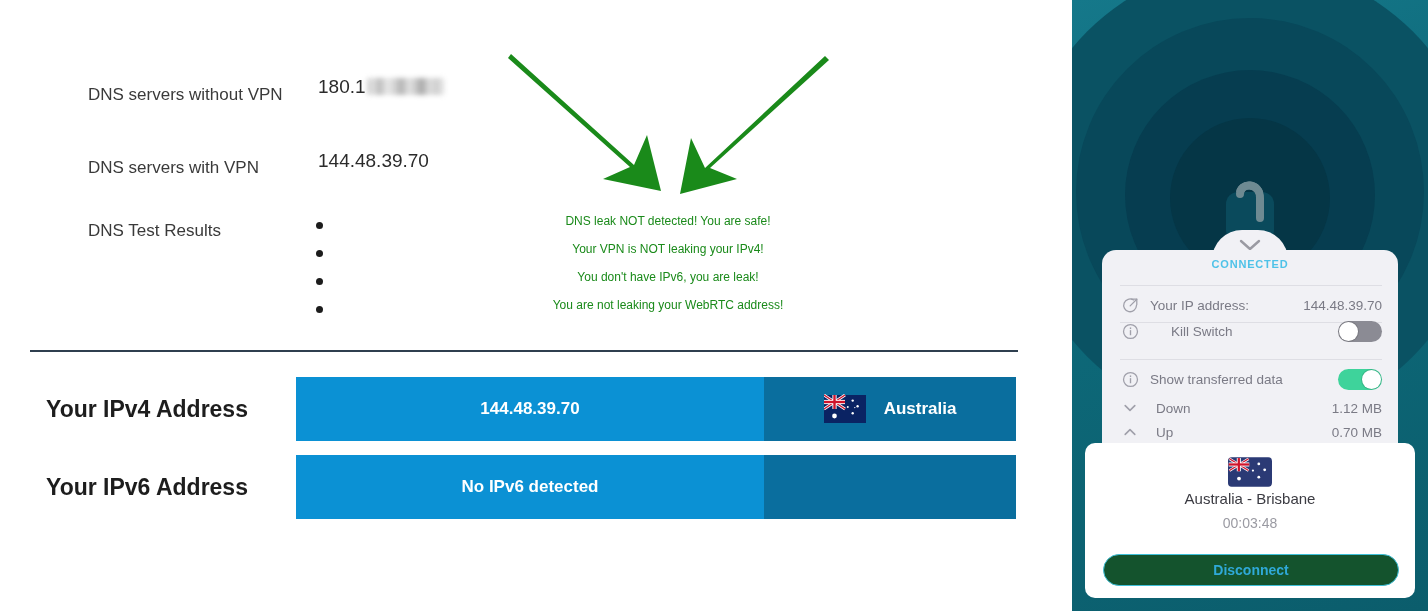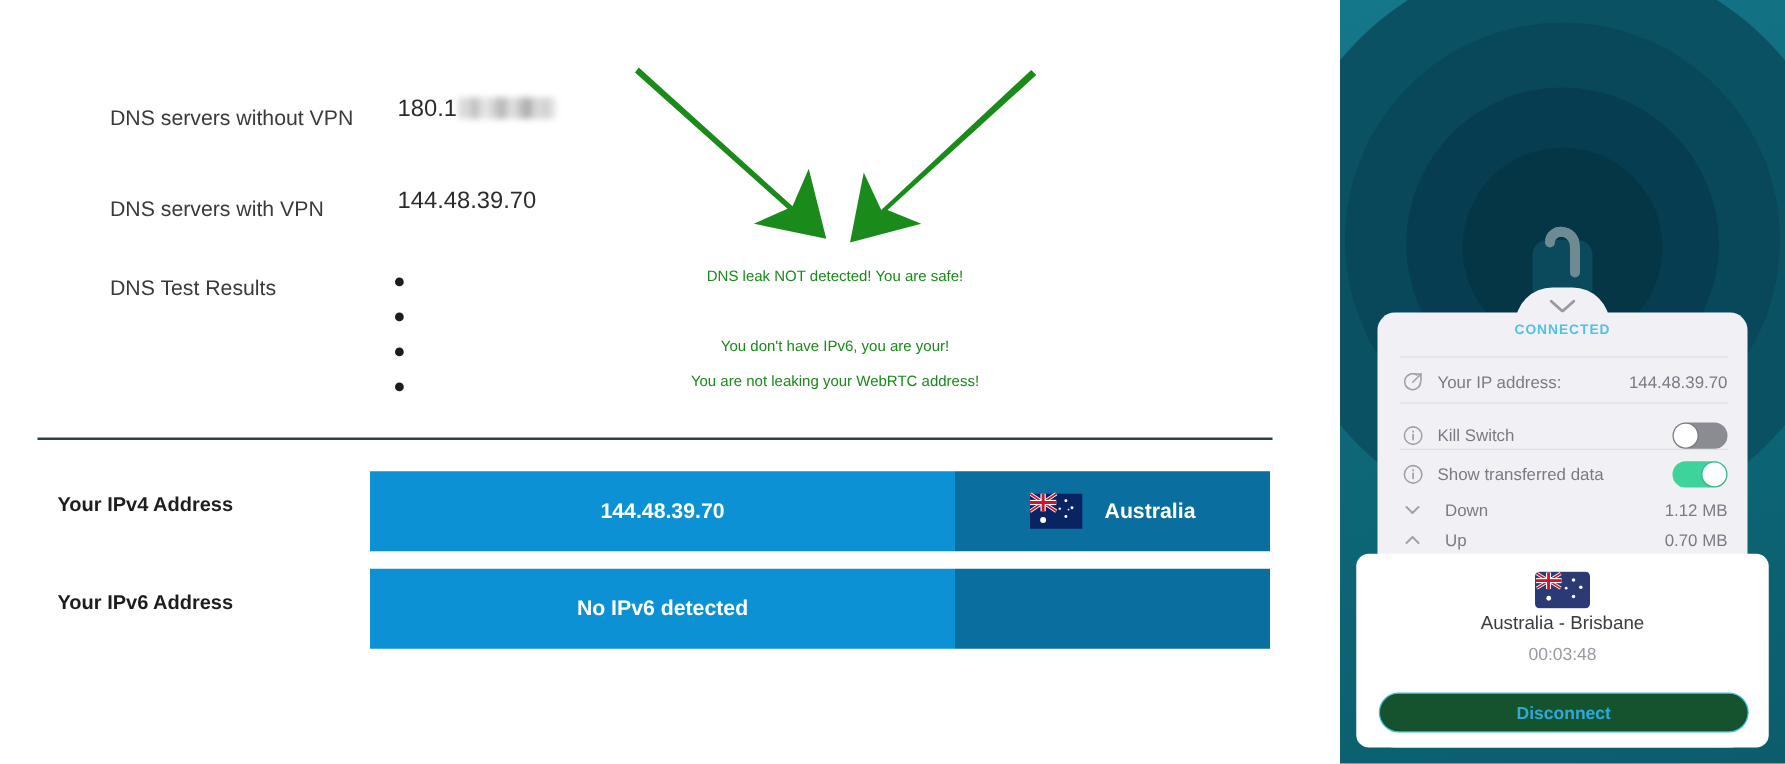--- a/index.html
+++ b/index.html
@@ -93,21 +93,21 @@
     position: absolute;
     left: 30px; top: 350px;
     width: 988px; height: 2px;
     background: #2f3f4f;
   }
 
   
   .ip-label {
     position: absolute;
     left: 46px;
-    font-size: 16px;
+    font-size: 23px;
     font-weight: bold;
     color: #1d1d1d;
     font-family: "Liberation Sans", sans-serif;
   }
   #ip4-label { top: 396px; }
   #ip6-label { top: 474px; }
 
   .ip-bar {
     position: absolute;
     left: 296px;
@@ -216,21 +216,21 @@
 
   .vpn-row {
     position: absolute;
     left: 1120px;
     width: 262px;
     height: 26px;
     display: flex;
     align-items: center;
   }
   #row-ip       { top: 292px; }
-  #row-kill     { top: 335px; }
+  #row-kill     { top: 318px; gap: 21px; }
   #row-data     { top: 366px; }
   #row-down     { top: 395px; }
   #row-up       { top: 419px; }
 
   .vpn-row .ic {
     flex: 0 0 20px;
     width: 20px; height: 20px;
     margin-right: 10px;
     display: flex; align-items: center; justify-content: center;
   }
@@ -326,21 +326,22 @@
   <div class="row-value" id="value-dns-without"><span>180.1</span><span class="redaction"></span></div>
 
   <div class="row-value" id="value-dns-with">144.48.39.70</div>
 
   <div class="bullet" id="bullet-1"></div>
   <div class="bullet" id="bullet-2"></div>
   <div class="bullet" id="bullet-3"></div>
   <div class="bullet" id="bullet-4"></div>
 
   <div class="leak-line" id="leak-line-1">DNS leak NOT detected! You are safe!</div>
-  <div class="leak-line" id="leak-line-3">You don't have IPv6, you are your!</div>
+  <div class="leak-line" id="leak-line-2">Your VPN is NOT leaking your IPv4!</div>
+  <div class="leak-line" id="leak-line-3">You don't have IPv6, you are leak!</div>
   <div class="leak-line" id="leak-line-4">You are not leaking your WebRTC address!</div>
 
   <svg id="arrows" viewBox="0 0 350 165">
 
     <path d="M16 6 L139 117 L152 87 L166 143 L108 131 L135 119 L13 10 Z" fill="#1a8a1a"></path>
 
     <path d="M330 8 L210 120 L196 90 L185 146 L242 131 L215 120 L334 12 Z" fill="#1a8a1a"></path>
   </svg>
 
   <div id="divider"></div>

